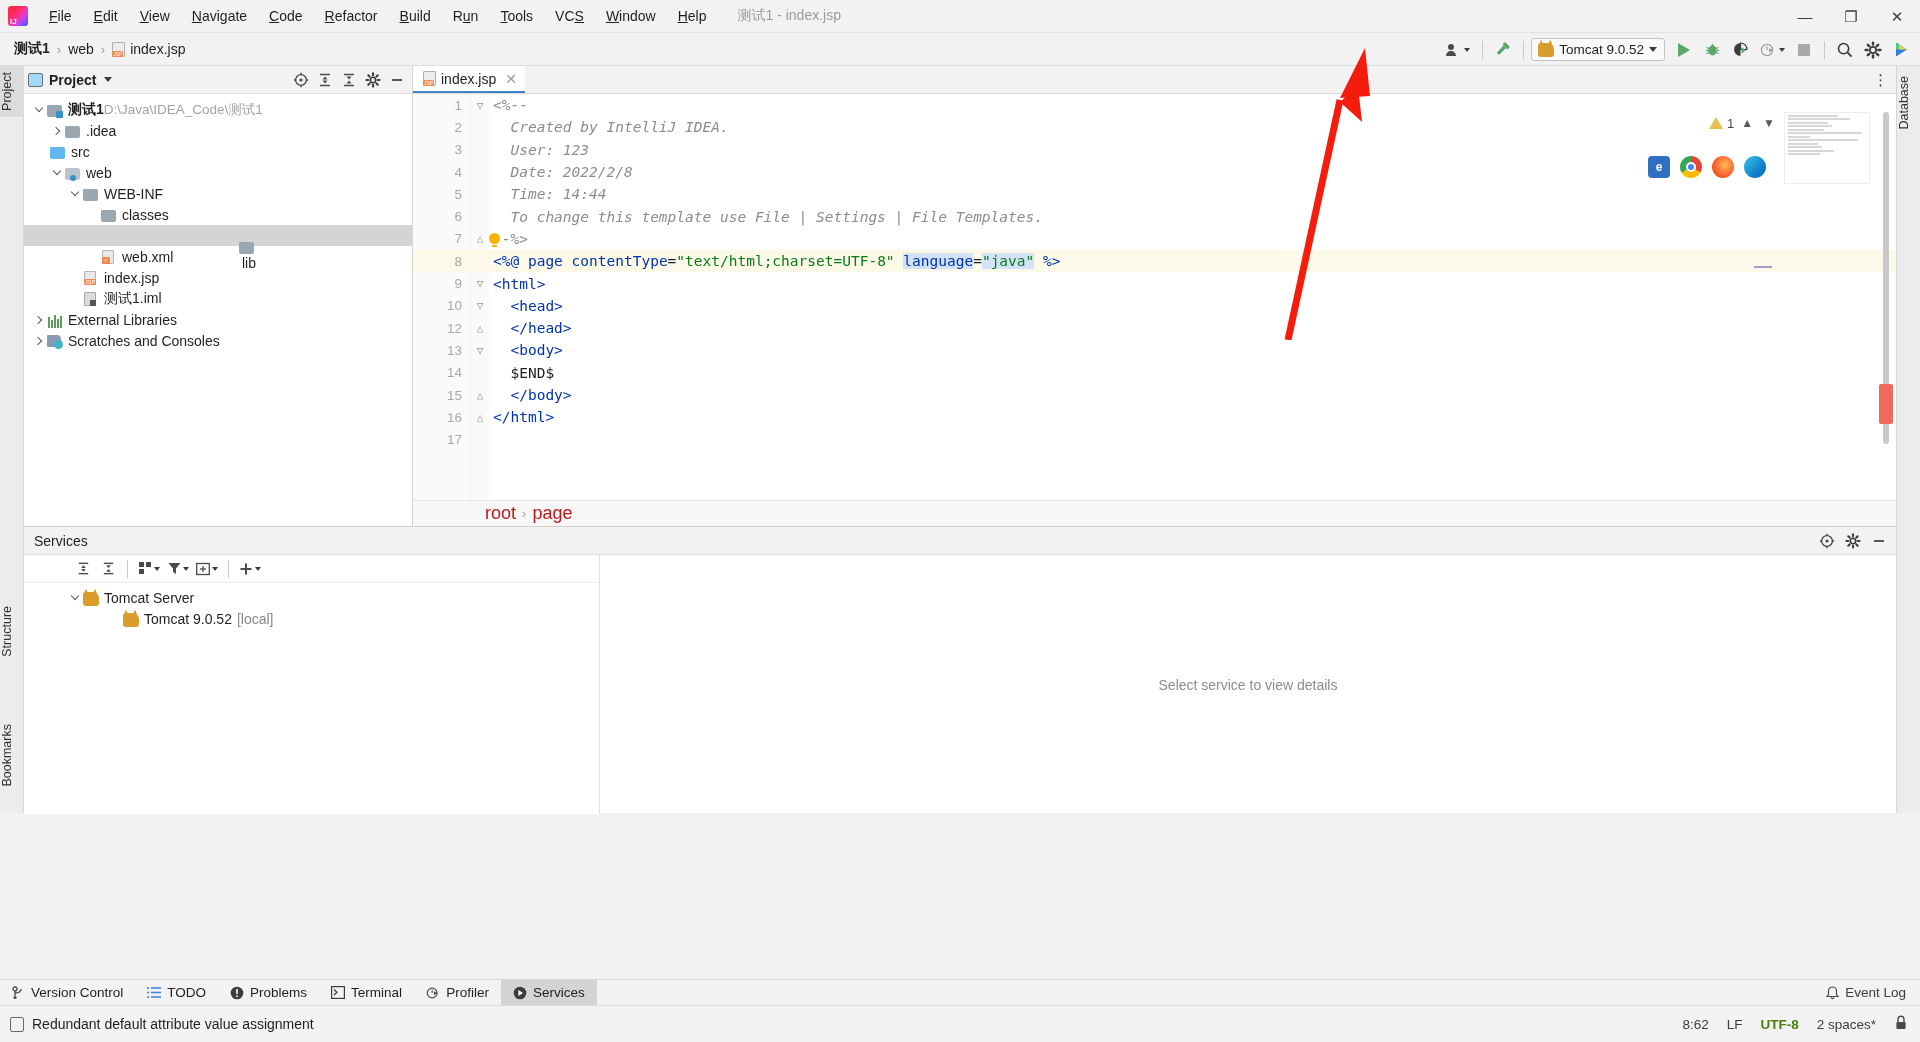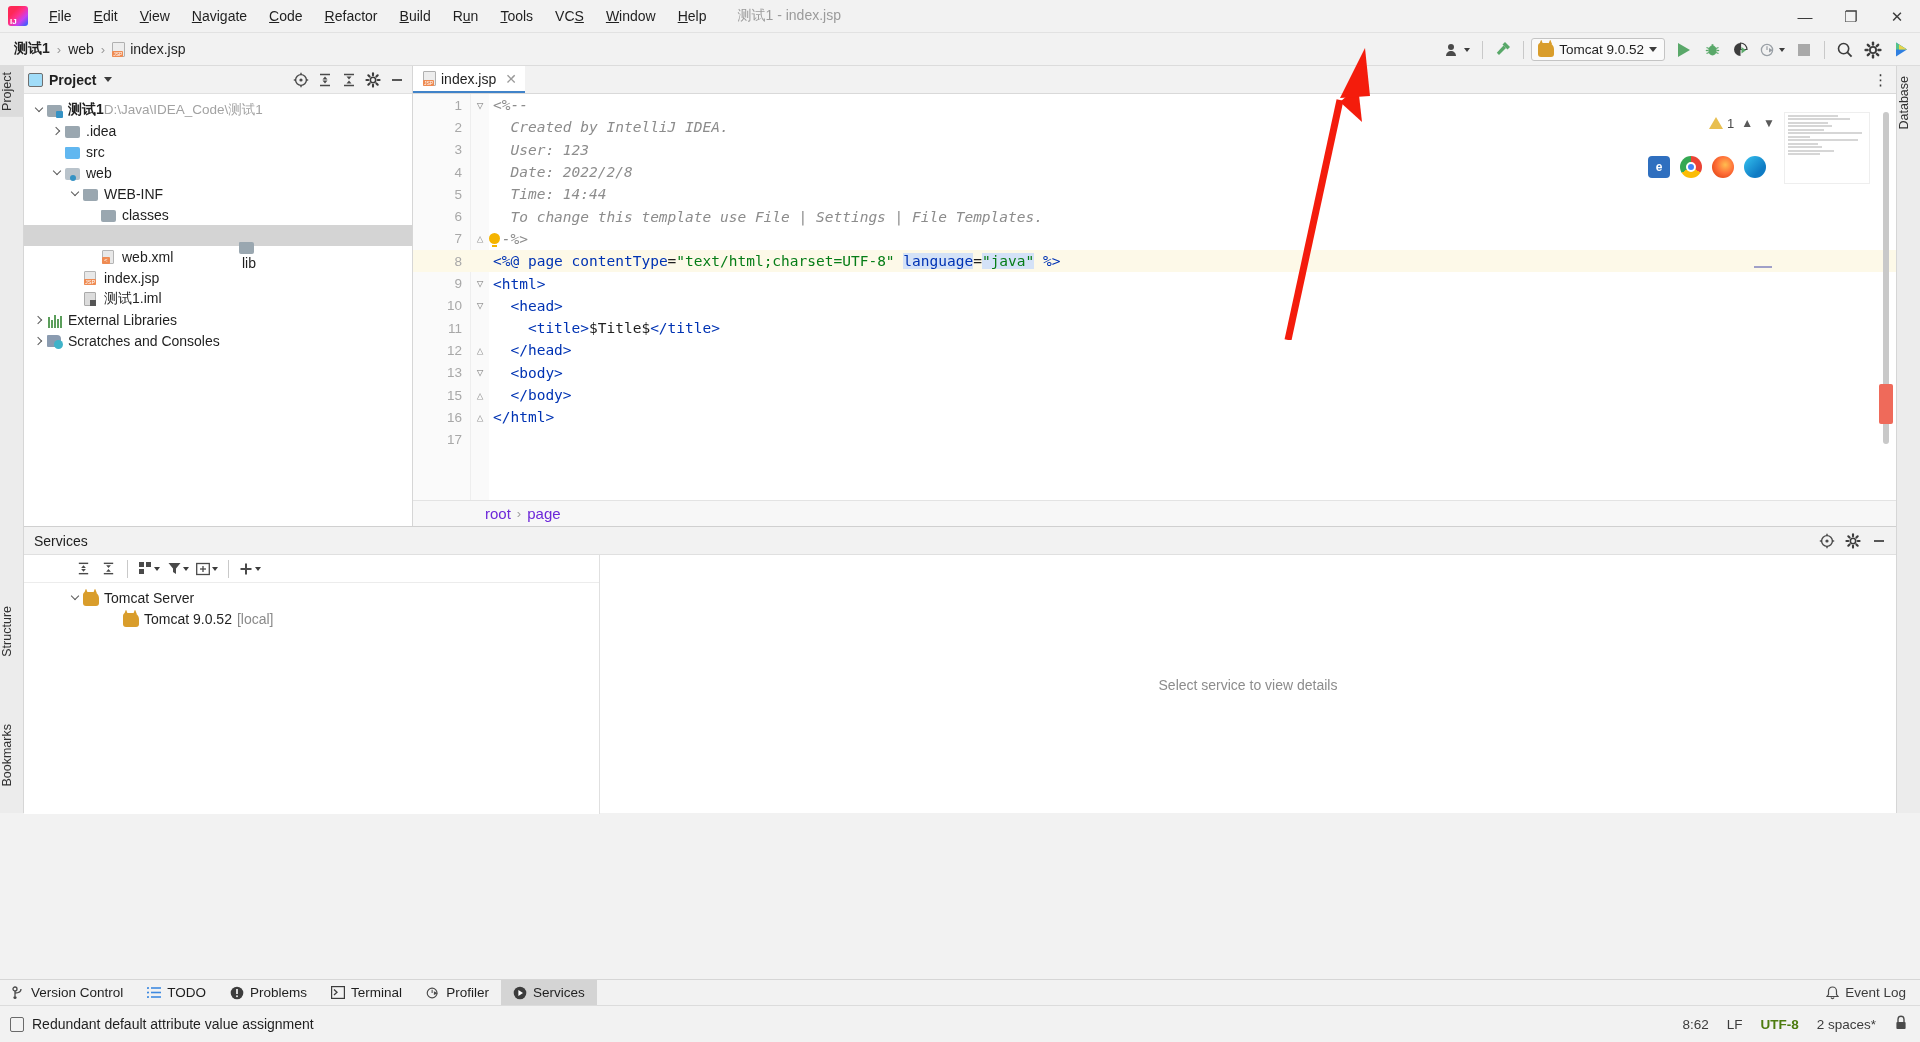--- a/index.html
+++ b/index.html
@@ -237,21 +237,21 @@
   }
   .scroll-thumb { position:absolute; top:0; left:1px; width:6px; height:332px; background:#c9c9c9; border-radius:3px; }
 
   .ed-marker-red { position:absolute; right:3px; top:290px; width:14px; height:40px; background:#ef6a5a; border-radius:2px; }
   .ed-marker-line { position:absolute; right:124px; top:172px; width:18px; height:2px; background:#a0a0c8; }
 
   .breadcrumb-bar {
     position:absolute; left:0; bottom:0; width:100%; height:26px;
     background:#f7f7f7; border-top:1px solid #e3e3e3; display:flex; align-items:center; padding-left:72px;
   }
-  .bc { font-size:15px; color:#6d28d9; }
+  .bc { font-size:18px; color:#b91c1c; }
   .bc-sep { color:#a0a0a0; margin:0 6px; }
 
   
   .services {
     position:absolute; left:24px; top:526px; width:1872px; height:287px;
     background:#fff; border-top:1px solid #d0d0d0;
   }
   .svc-head {
     height:28px; background:#f2f2f2; display:flex;align-items:center;
     border-bottom:1px solid #e0e0e0; padding:0 6px;
@@ -522,21 +522,21 @@
         </div>
         <div class="trow" style="padding-left: 26px;">
           <span class="chev right">
             <i></i>
           </span>
           <span class="ticon">
             <span class="folder" style="position:absolute;left:0;top:0;width:15px;"></span>
           </span>
           <span class="tlabel">.idea</span>
         </div>
-        <div class="trow" style="padding-left: 26px; text-align: center;">
+        <div class="trow" style="padding-left: 11px; text-align: center;">
           <span class="chev"></span>
           <span class="ticon">
             <span class="folder src" style="position:absolute;left:0;top:0;width:15px;"></span>
           </span>
           <span class="tlabel">src</span>
         </div>
         <div class="trow" style="padding-left: 26px;">
           <span class="chev down">
             <i></i>
           </span>
@@ -677,33 +677,33 @@
             <span class="lnum">9</span>
             <span class="fold">▽</span>
             <span class="ctext"><span class="tag">&lt;html&gt;</span></span>
           </div>
           <div class="cline">
             <span class="lnum">10</span>
             <span class="fold">▽</span>
             <span class="ctext"><span class="tag">  &lt;head&gt;</span></span>
           </div>
           <div class="cline">
-            <span class="lnum">11</span>
-            <span class="fold"></span>
-            <span class="ctext"><span class="tag">    &lt;title&gt;</span><span class="plain">$Title$</span><span class="tag">&lt;/title&gt;</span></span>
-          </div>
-          <div class="cline">
             <span class="lnum">12</span>
             <span class="fold">△</span>
             <span class="ctext"><span class="tag">  &lt;/head&gt;</span></span>
           </div>
           <div class="cline">
             <span class="lnum">13</span>
             <span class="fold">▽</span>
             <span class="ctext"><span class="tag">  &lt;body&gt;</span></span>
+          </div>
+          <div class="cline">
+            <span class="lnum">14</span>
+            <span class="fold"></span>
+            <span class="ctext"><span class="plain">  $END$</span></span>
           </div>
           <div class="cline">
             <span class="lnum">15</span>
             <span class="fold">△</span>
             <span class="ctext"><span class="tag">  &lt;/body&gt;</span></span>
           </div>
           <div class="cline">
             <span class="lnum">16</span>
             <span class="fold">△</span>
             <span class="ctext"><span class="tag">&lt;/html&gt;</span></span>

